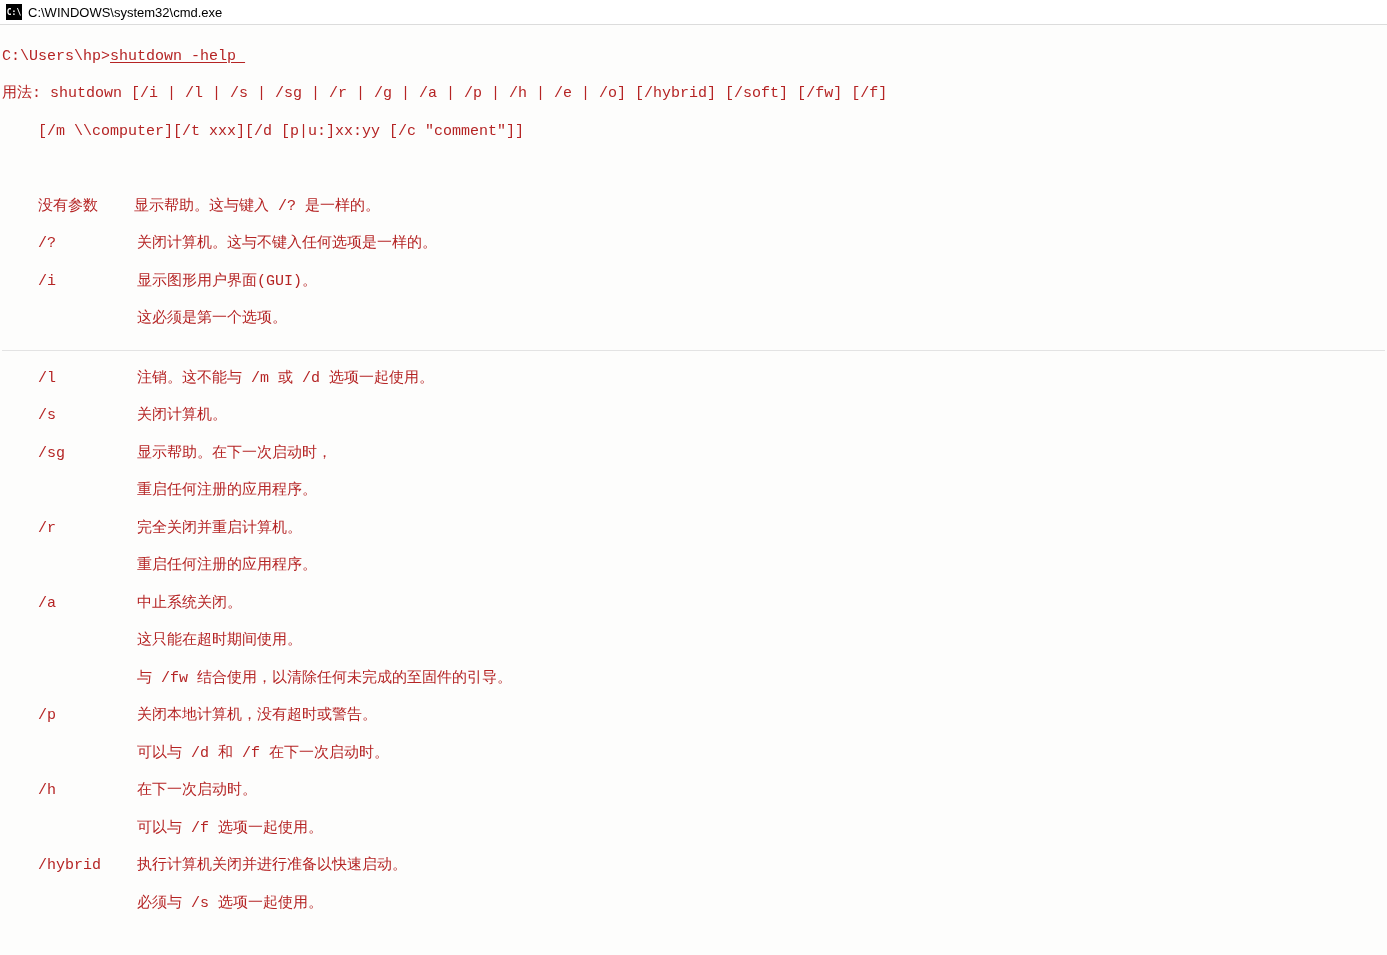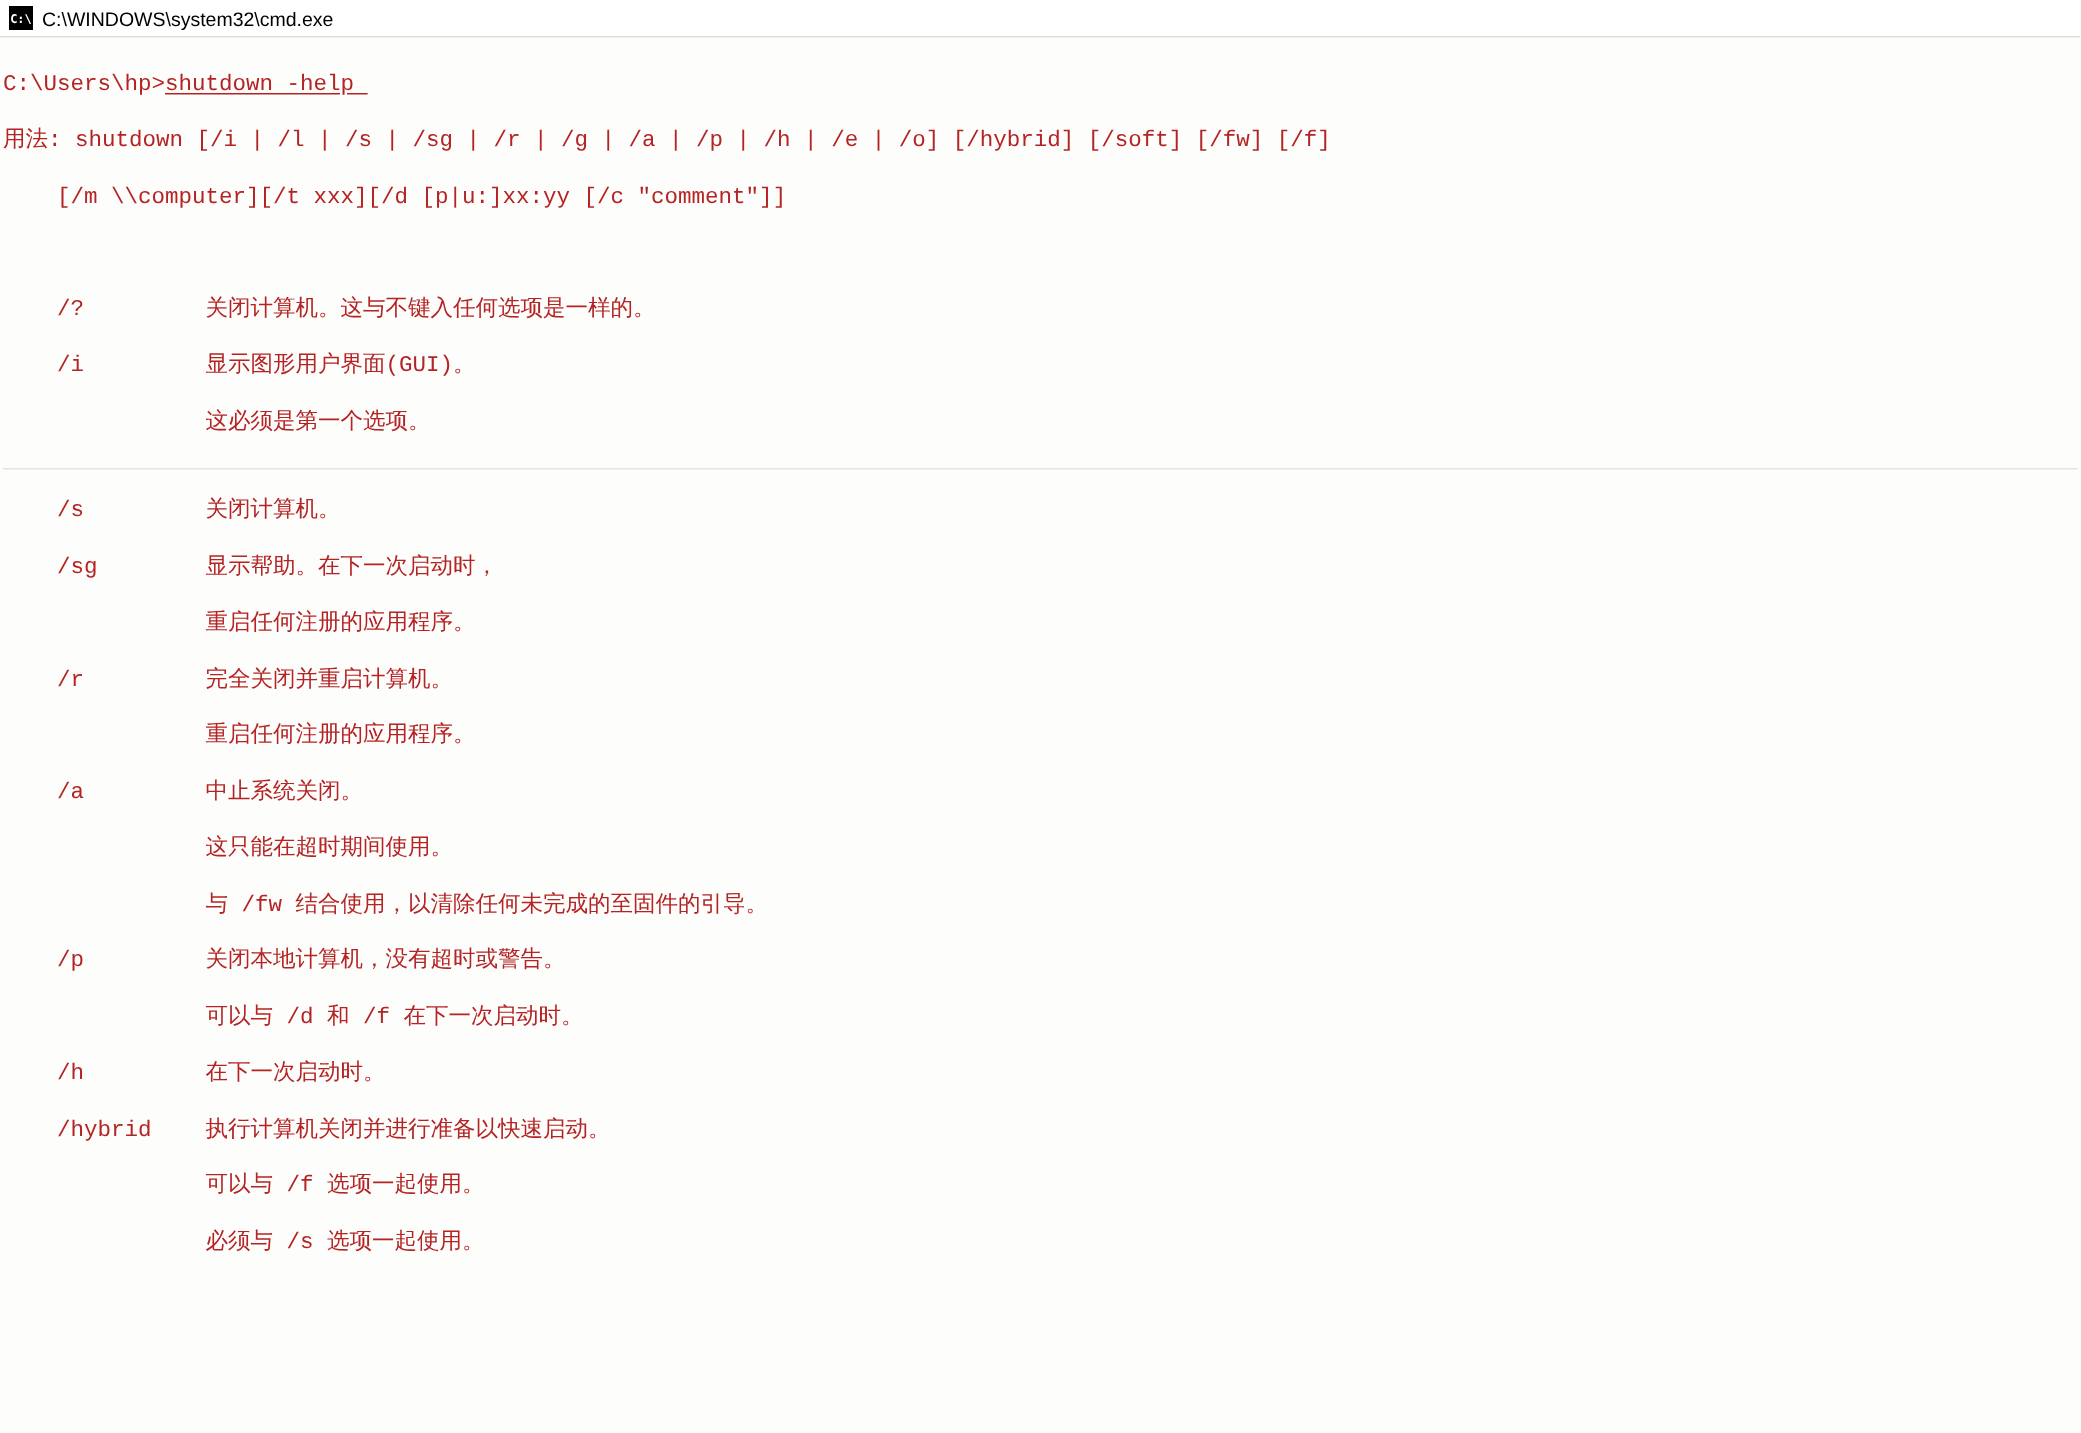--- a/index.html
+++ b/index.html
@@ -62,37 +62,39 @@
 <div class="titlebar">
   <span class="titlebar-icon">C:\</span>
   <span>C:\WINDOWS\system32\cmd.exe</span>
 </div>
 
 <div class="terminal">
 <div class="prompt-line"><span>C:\Users\hp&gt;</span><span class="command">shutdown -help </span></div>
 <div>用法: shutdown [/i | /l | /s | /sg | /r | /g | /a | /p | /h | /e | /o] [/hybrid] [/soft] [/fw] [/f]</div>
 <div>    [/m \\computer][/t xxx][/d [p|u:]xx:yy [/c "comment"]]</div>
 <div> </div>
+<div>    没有参数    显示帮助。这与键入 /? 是一样的。</div>
 <div>    /?         关闭计算机。这与不键入任何选项是一样的。</div>
 <div>    /i         显示图形用户界面(GUI)。</div>
 <div>               这必须是第一个选项。</div>
 <div class="separator-line"></div>
+<div>    /l         注销。这不能与 /m 或 /d 选项一起使用。</div>
 <div>    /s         关闭计算机。</div>
 <div>    /sg        显示帮助。在下一次启动时，</div>
 <div>               重启任何注册的应用程序。</div>
 <div>    /r         完全关闭并重启计算机。</div>
 <div>               重启任何注册的应用程序。</div>
 <div>    /a         中止系统关闭。</div>
 <div>               这只能在超时期间使用。</div>
 <div>               与 /fw 结合使用，以清除任何未完成的至固件的引导。</div>
 <div>    /p         关闭本地计算机，没有超时或警告。</div>
 <div>               可以与 /d 和 /f 在下一次启动时。</div>
 <div>    /h         在下一次启动时。</div>
+<div>               可以与 /f 选项一起使用。</div>
 <div>    /hybrid    执行计算机关闭并进行准备以快速启动。</div>
-<div>               可以与 /f 选项一起使用。</div>
 <div>               必须与 /s 选项一起使用。</div>
 
 
 
 
 
 
 
 
 

